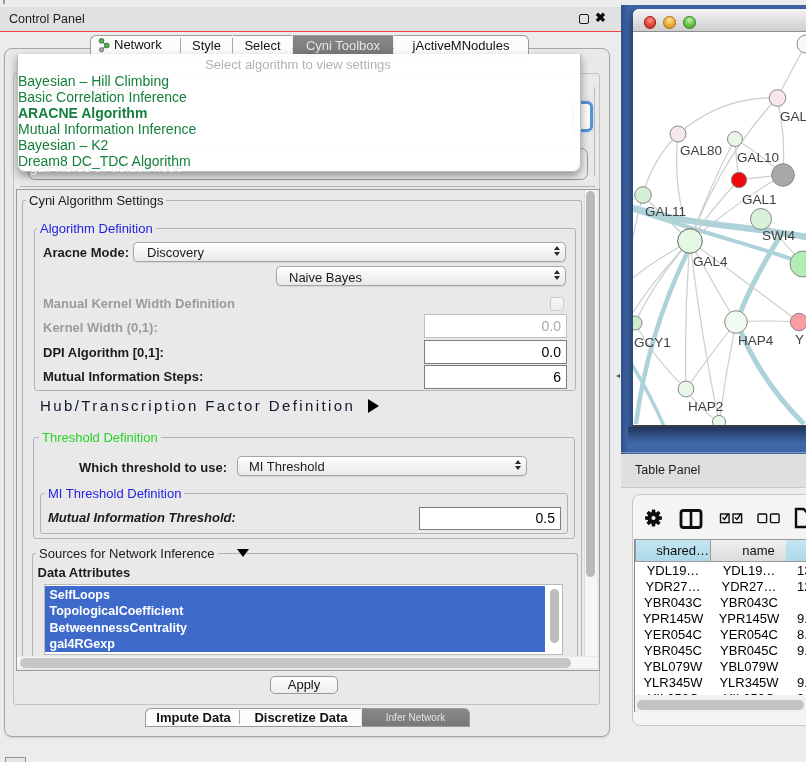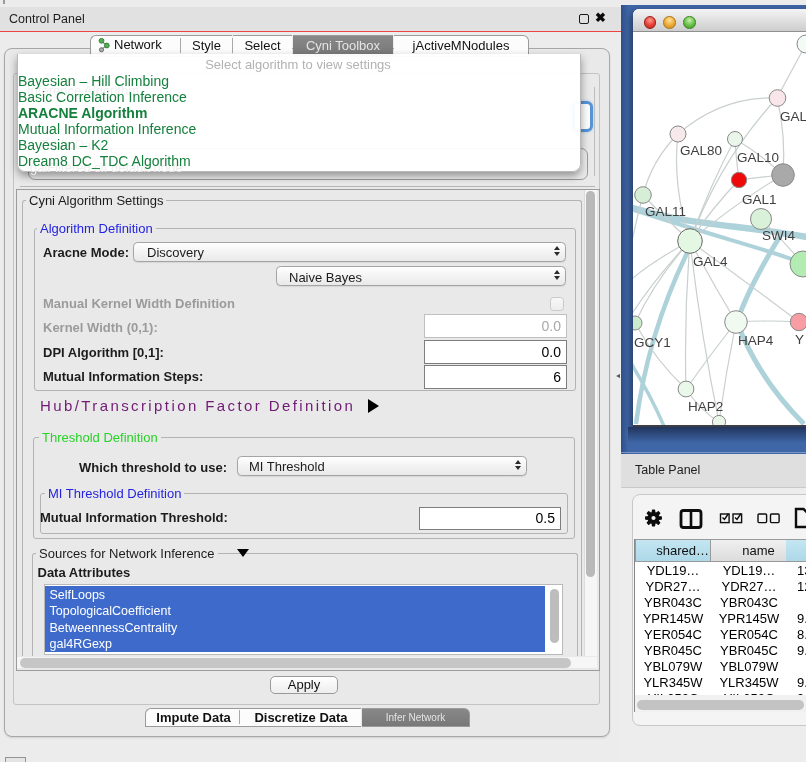--- a/index.html
+++ b/index.html
@@ -100,47 +100,47 @@
 
   <div class="abs lbl b dis" style="left:43px;top:320px;">Kernel Width (0,1):</div>
   <div class="field" style="left:424px;top:314px;width:131px;height:22px;line-height:22px;border-color:#c0c0c0;color:#a8a8a8;">0.0</div>
 
   <div class="abs lbl b" style="left:43px;top:345px;">DPI Algorithm [0,1]:</div>
   <div class="field" style="left:424px;top:340px;width:131px;height:22px;line-height:22px;">0.0</div>
 
   <div class="abs lbl b" style="left:43px;top:369px;">Mutual Information Steps:</div>
   <div class="field" style="left:424px;top:365px;width:131px;height:22px;line-height:22px;">6</div>
 
-  <div class="abs" style="left:40px;top:397px;font-size:15px;letter-spacing:2.4px;color:#701a75;white-space:nowrap;">Hub/Transcription Factor Definition</div>
+  <div class="abs" style="left:40px;top:397px;font-size:15px;letter-spacing:2.4px;color:#0f172a;white-space:nowrap;">Hub/Transcription Factor Definition</div>
   <div class="abs" style="left:368px;top:399px;width:0;height:0;border-top:7px solid transparent;border-bottom:7px solid transparent;border-left:11px solid #000;"></div>
 
   <div class="abs groove" style="left:33px;top:437px;width:540px;height:100px;"></div>
   <div class="abs lbl" style="left:39px;top:430px;background:#e9e9e9;padding:0 3px;color:#28d328;">Threshold Definition</div>
 
   <div class="abs lbl b" style="left:79px;top:460px;">Which threshold to use:</div>
   <div class="abs combo" style="left:237px;top:456px;width:288px;height:18px;"></div>
   <div class="abs lbl" style="left:249px;top:459px;">MI Threshold</div>
   <div class="carets" style="left:513px;top:460px;">
       <div class="up"></div>
       <div class="dn"></div>
     </div>
 
   <div class="abs groove" style="left:39.5px;top:493px;width:526px;height:39px;"></div>
   <div class="abs lbl" style="left:45px;top:486px;background:#e9e9e9;padding:0 3px;color:#2323e0;">MI Threshold Definition</div>
-  <div class="abs lbl b" style="left:40px;top:510px;">Mutual Information Threshold:</div>
+  <div class="abs lbl b" style="left:48px;top:510px;font-style:italic;">Mutual Information Threshold:</div>
   <div class="field" style="left:419px;top:507px;width:130px;height:21px;line-height:21px;">0.5</div>
 
   <div class="abs" style="left:31.5px;top:553px;width:544px;height:102px;border:1px solid #b3b3b3;border-bottom:none;border-radius:3px 3px 0 0;"></div>
   <div class="abs lbl" style="left:36px;top:546px;background:#e9e9e9;padding:0 3px;">Sources for Network Inference</div>
   <div class="abs" style="left:237px;top:549px;width:0;height:0;border-left:6.5px solid transparent;border-right:6.5px solid transparent;border-top:8px solid #000;"></div>
   <div class="abs lbl b" style="left:37.5px;top:565px;">Data Attributes</div>
 
   <div class="abs" style="left:44px;top:584px;width:517px;height:69px;background:#fff;border:1px solid #b9b9b9;"></div>
   <div class="abs" style="left:45px;top:586px;width:500px;height:66px;background:#3e6bcb;"></div>
-  <div class="abs" style="left:49.5px;top:587px;font-size:12.5px;color:#fff;line-height:16.4px;">SelfLoops<br>TopologicalCoefficient<br>BetweennessCentrality<br>gal4RGexp</div>
+  <div class="abs" style="left:49.5px;top:587px;font-size:12.5px;color:#fff;line-height:16.4px;font-weight:bold;">SelfLoops<br>TopologicalCoefficient<br>BetweennessCentrality<br>gal4RGexp</div>
   <div class="abs" style="left:550px;top:589px;width:8.5px;height:54px;background:#bdbdbd;border-radius:4.5px;"></div>
 
   <div class="abs" style="left:270px;top:676px;width:66px;height:16px;background:linear-gradient(#ffffff,#ededed);
        border:1px solid #9a9a9a;border-radius:5px;text-align:center;line-height:16px;font-size:13px;color:#111;">Apply</div>
 
   <div id="bottabs">
     <div class="tab b" style="left:145px;top:708px;width:95px;height:17px;line-height:17px;border-left:1px solid #9a9a9a;border-radius:6px 0 0 0;">Impute Data</div>
     <div class="tab b" style="left:241px;top:708px;width:120px;height:17px;line-height:17px;">Discretize Data</div>
     <div class="tab tabsel" style="left:362px;top:708px;width:107px;height:17px;line-height:17px;border-right:1px solid #9a9a9a;border-radius:0 6px 0 0;font-size:10px;">Infer Network</div>
     <div class="abs" style="left:239px;top:710px;width:1px;height:14px;background:#a8a8a8;"></div>

